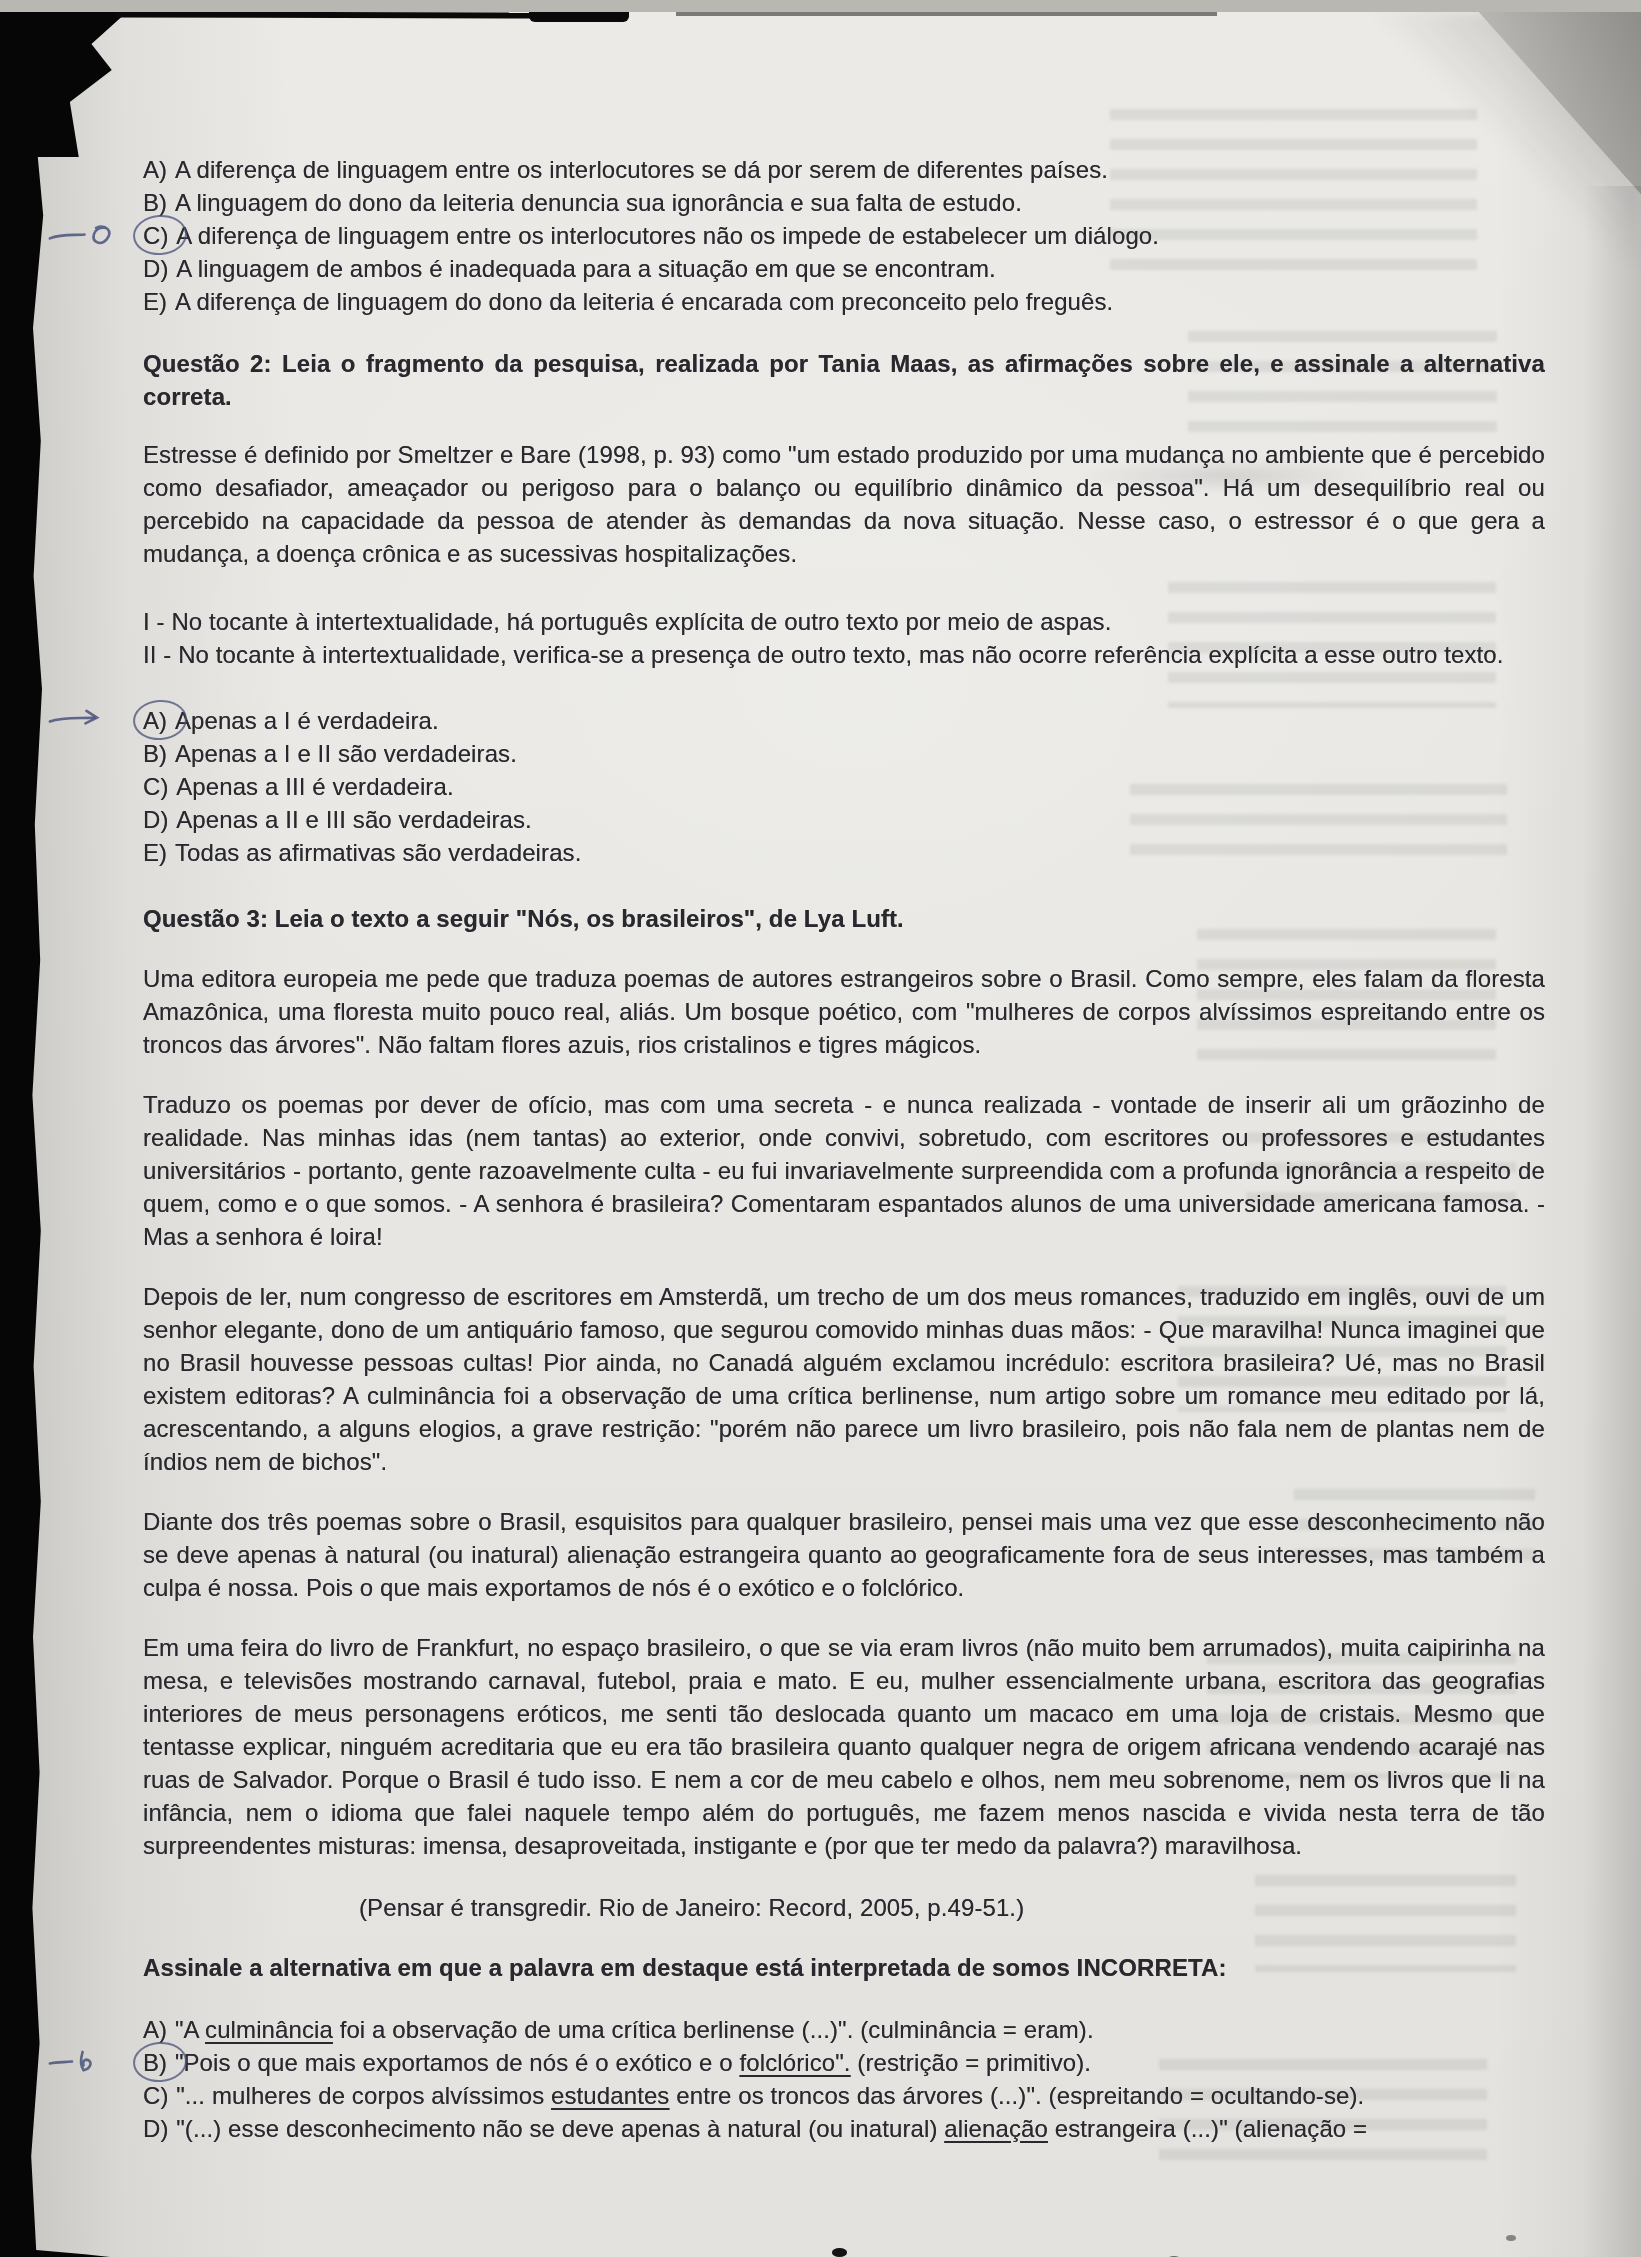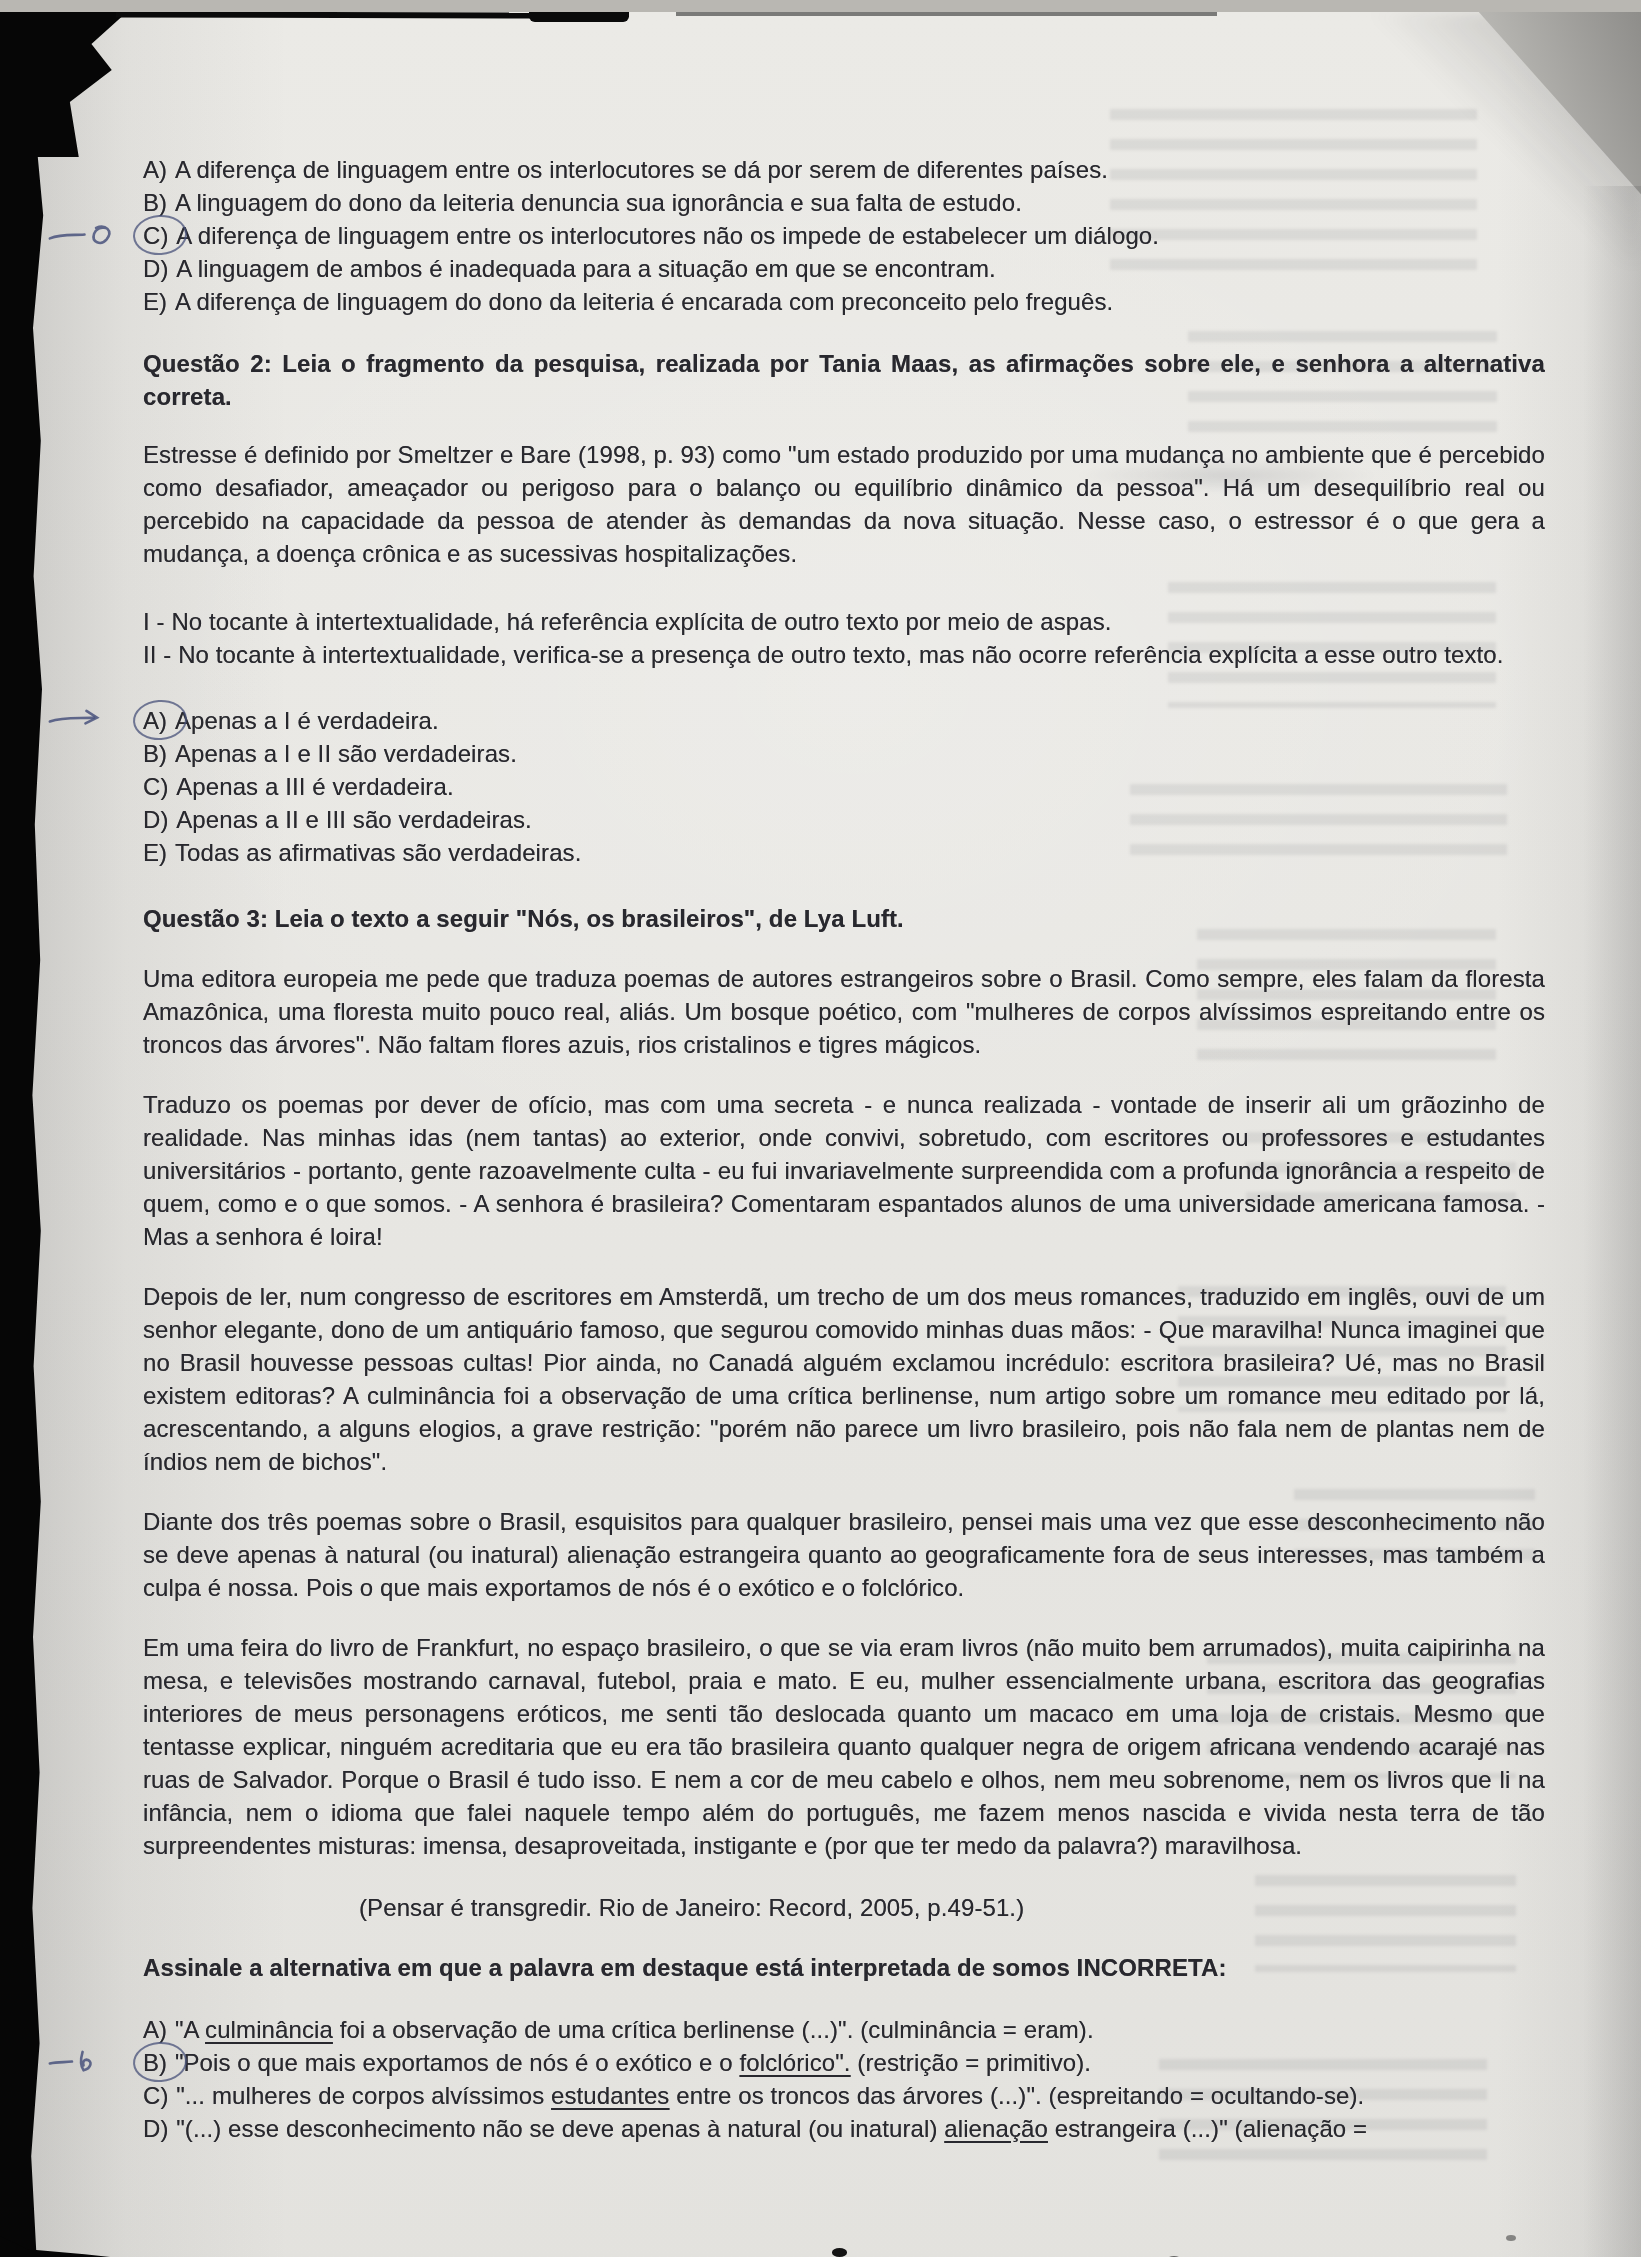--- a/index.html
+++ b/index.html
@@ -81,25 +81,25 @@
         <span class="lab circle">C)</span><span>A diferença de linguagem entre os interlocutores não os impede de estabelecer um diálogo.</span>
       </div>
       <div class="opt">
         <span class="lab">D)</span><span>A linguagem de ambos é inadequada para a situação em que se encontram.</span>
       </div>
       <div class="opt">
         <span class="lab">E)</span><span>A diferença de linguagem do dono da leiteria é encarada com preconceito pelo freguês.</span>
       </div>
     </div>
 
-    <div class="blk mb26 bold just">Questão 2: Leia o fragmento da pesquisa, realizada por Tania Maas, as afirmações sobre ele, e senhora a alternativa correta.</div>
+    <div class="blk mb26 bold just">Questão 2: Leia o fragmento da pesquisa, realizada por Tania Maas, as afirmações sobre ele, e assinale a alternativa correta.</div>
     <div class="blk mb36 just">Estresse é definido por Smeltzer e Bare (1998, p. 93) como "um estado produzido por uma mudança no ambiente que é percebido como desafiador, ameaçador ou perigoso para o balanço ou equilíbrio dinâmico da pessoa". Há um desequilíbrio real ou percebido na capacidade da pessoa de atender às demandas da nova situação. Nesse caso, o estressor é o que gera a mudança, a doença crônica e as sucessivas hospitalizações.</div>
 
     <div class="blk mb34 just">
-      <div>I - No tocante à intertextualidade, há referência explícita de outro texto por meio de aspas.</div>
+      <div>I - No tocante à intertextualidade, há português explícita de outro texto por meio de aspas.</div>
       <div>II - No tocante à intertextualidade, verifica-se a presença de outro texto, mas não ocorre referência explícita a esse outro texto.</div>
     </div>
 
     <div class="blk mb34">
       <div class="opt">
         <svg class="pen" viewBox="0 0 80 32">
           <path d="M4 16 C 18 11, 34 13, 50 12"></path>
           <path d="M42 5 L 53 12 L 41 18"></path>
         </svg>
         <span class="lab circle">A)</span><span>Apenas a I é verdadeira.</span>

